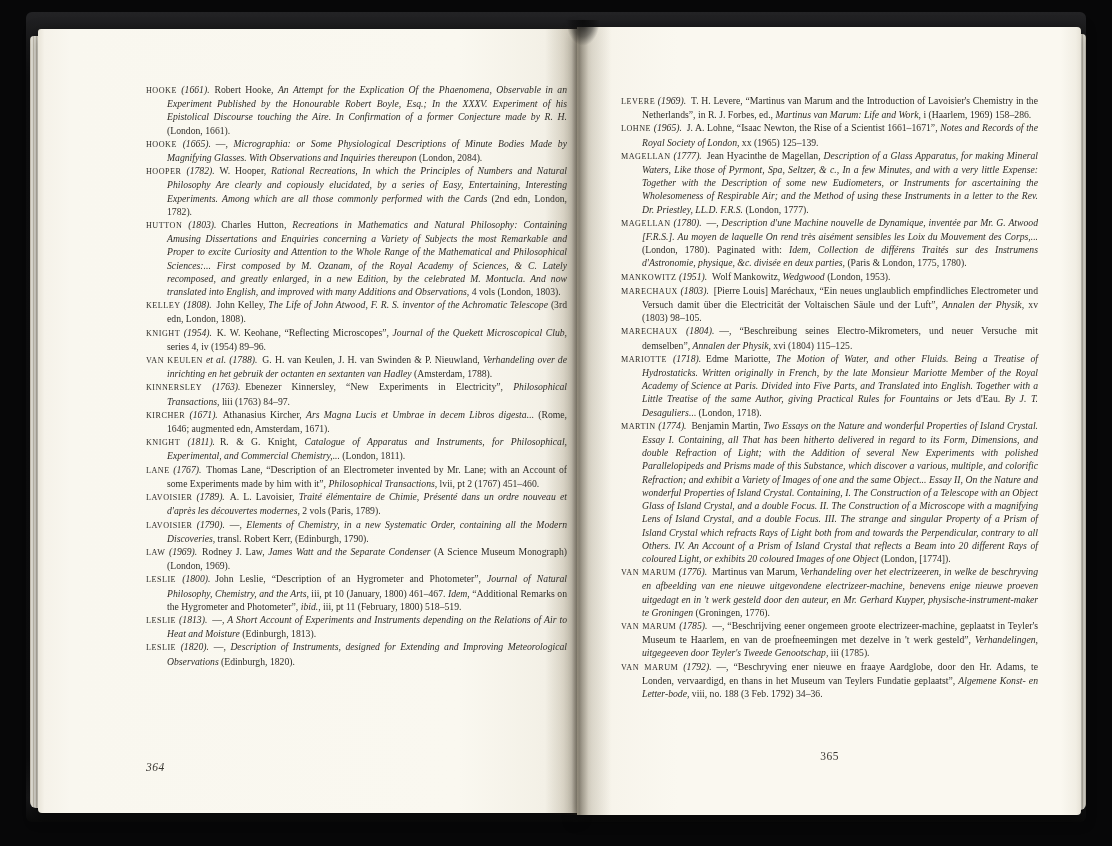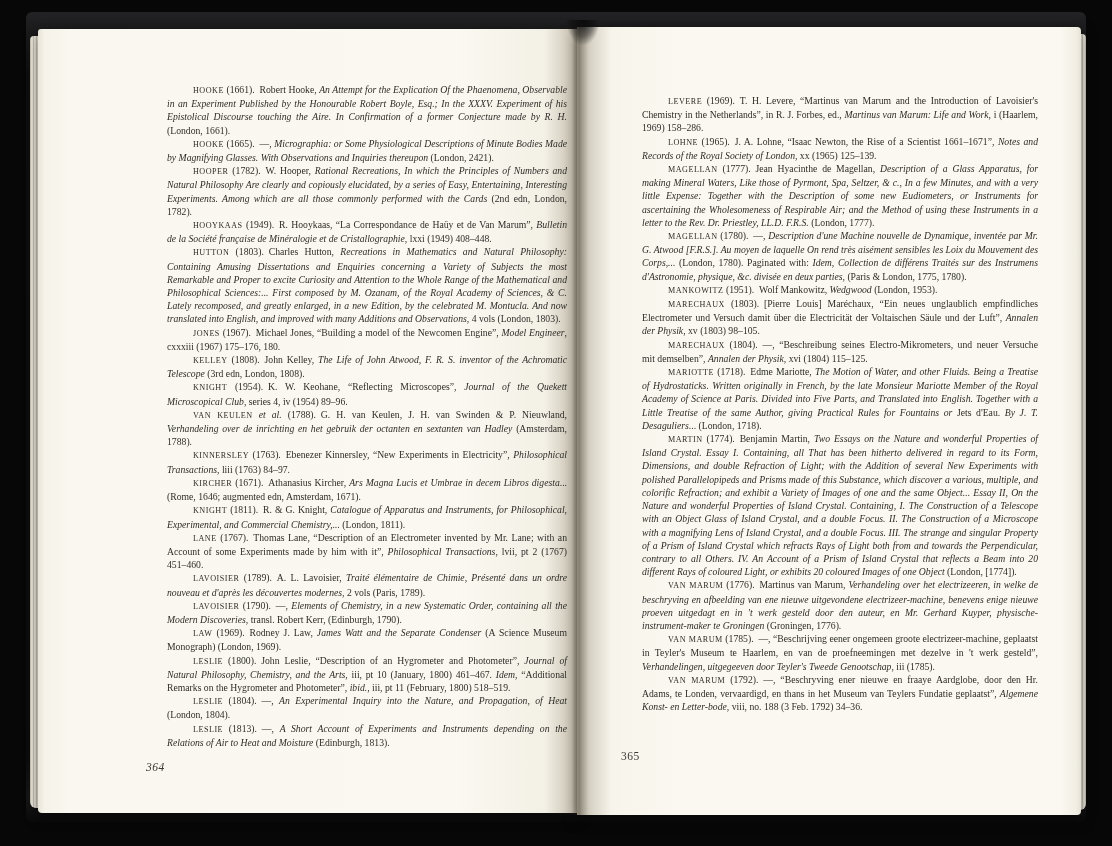--- a/index.html
+++ b/index.html
@@ -22,59 +22,57 @@
   
   #gutter{position:absolute;left:545px;top:27px;width:66px;height:788px;pointer-events:none;
           background:linear-gradient(to right,rgba(60,50,35,0) 0%,rgba(60,50,35,0.10) 40%,rgba(45,38,26,0.30) 49%,rgba(30,26,18,0.38) 52%,rgba(60,50,35,0.12) 66%,rgba(60,50,35,0) 100%);}
   #gutter-top-notch{position:absolute;left:566px;top:20px;width:34px;height:26px;pointer-events:none;
           background:radial-gradient(ellipse at 50% 0%,rgba(10,10,10,0.9) 0%,rgba(10,10,10,0.45) 45%,rgba(10,10,10,0) 70%);}
   
   .textblock{position:absolute;color:#2e2c28;font-size:9.7px;line-height:13.2px;text-align:justify;}
   #text-left{left:146px;top:83px;width:421px;}
   #text-right{left:621px;top:94px;width:417px;}
   p.entry{margin:0;padding-left:21px;text-indent:-21px;}
-  .sc{font-size:0.84em;letter-spacing:0.5px;margin-left:47px;}
+  .sc{font-size:0.84em;letter-spacing:0.5px;}
   .it{font-style:italic;}
-  .year{white-space:nowrap;}
+  .year{white-space:nowrap;font-style:italic;}
   .pagenum{position:absolute;color:#3a3833;font-size:11.5px;letter-spacing:0.5px;}
   #pagenum-left{left:146px;top:761px;font-style:italic;}
-  #pagenum-right{left:621px;top:750px;width:417px;text-align:left;}
+  #pagenum-right{left:621px;top:750px;width:417px;text-align:center;}
 </style>
 </head>
 <body>
 
 <div id="stage">
   <div id="book-board"></div>
   <div id="edge-left" class="edge-stack"></div>
   <div id="edge-right" class="edge-stack"></div>
   <div id="page-left" class="page"></div>
   <div id="page-right" class="page"></div>
   <div id="gutter"></div>
   <div id="gutter-top-notch"></div>
 
   <div id="text-left" class="textblock">
       <p class="entry"><span class="sc">HOOKE</span> <span class="year">(1661).</span> <span class="ro">Robert Hooke, </span><span class="it">An Attempt for the Explication Of the Phaenomena, Observable in an Experiment Published by the Honourable Robert Boyle, Esq.; In the XXXV. Experiment of his Epistolical Discourse touching the Aire. In Confirmation of a former Conjecture made by R. H. </span><span class="ro">(London, 1661).</span></p>
-      <p class="entry"><span class="sc">HOOKE</span> <span class="year">(1665).</span> <span class="ro">—, </span><span class="it">Micrographia: or Some Physiological Descriptions of Minute Bodies Made by Magnifying Glasses. With Observations and Inquiries thereupon </span><span class="ro">(London, 2421).</span></p>
+      <p class="entry"><span class="sc">HOOKE</span> <span class="year">(1665).</span> <span class="ro">—, </span><span class="it">Micrographia: or Some Physiological Descriptions of Minute Bodies Made by Magnifying Glasses. With Observations and Inquiries thereupon </span><span class="ro">(London, 2084).</span></p>
       <p class="entry"><span class="sc">HOOPER</span> <span class="year">(1782).</span> <span class="ro">W. Hooper, </span><span class="it">Rational Recreations, In which the Principles of Numbers and Natural Philosophy Are clearly and copiously elucidated, by a series of Easy, Entertaining, Interesting Experiments. Among which are all those commonly performed with the Cards </span><span class="ro">(2nd edn, London, 1782).</span></p>
-      <p class="entry"><span class="sc">HOOYKAAS</span> <span class="year">(1949).</span> <span class="ro">R. Hooykaas, “La Correspondance de Haüy et de Van Marum”, </span><span class="it">Bulletin de la Société française de Minéralogie et de Cristallographie</span><span class="ro">, lxxi (1949) 408–448.</span></p>
       <p class="entry"><span class="sc">HUTTON</span> <span class="year">(1803).</span> <span class="ro">Charles Hutton, </span><span class="it">Recreations in Mathematics and Natural Philosophy: Containing Amusing Dissertations and Enquiries concerning a Variety of Subjects the most Remarkable and Proper to excite Curiosity and Attention to the Whole Range of the Mathematical and Philosophical Sciences:... First composed by M. Ozanam, of the Royal Academy of Sciences, &amp; C. Lately recomposed, and greatly enlarged, in a new Edition, by the celebrated M. Montucla. And now translated into English, and improved with many Additions and Observations</span><span class="ro">, 4 vols (London, 1803).</span></p>
-      <p class="entry"><span class="sc">JONES</span> <span class="year">(1967).</span> <span class="ro">Michael Jones, “Building a model of the Newcomen Engine”, </span><span class="it">Model Engineer</span><span class="ro">, cxxxiii (1967) 175–176, 180.</span></p>
       <p class="entry"><span class="sc">KELLEY</span> <span class="year">(1808).</span> <span class="ro">John Kelley, </span><span class="it">The Life of John Atwood, F. R. S. inventor of the Achromatic Telescope </span><span class="ro">(3rd edn, London, 1808).</span></p>
       <p class="entry"><span class="sc">KNIGHT</span> <span class="year">(1954).</span> <span class="ro">K. W. Keohane, “Reflecting Microscopes”, </span><span class="it">Journal of the Quekett Microscopical Club</span><span class="ro">, series 4, iv (1954) 89–96.</span></p>
       <p class="entry"><span class="sc">VAN KEULEN</span><span class="it"> et al.</span> <span class="year">(1788).</span> <span class="ro">G. H. van Keulen, J. H. van Swinden &amp; P. Nieuwland, </span><span class="it">Verhandeling over de inrichting en het gebruik der octanten en sextanten van Hadley </span><span class="ro">(Amsterdam, 1788).</span></p>
       <p class="entry"><span class="sc">KINNERSLEY</span> <span class="year">(1763).</span> <span class="ro">Ebenezer Kinnersley, “New Experiments in Electricity”, </span><span class="it">Philosophical Transactions</span><span class="ro">, liii (1763) 84–97.</span></p>
       <p class="entry"><span class="sc">KIRCHER</span> <span class="year">(1671).</span> <span class="ro">Athanasius Kircher, </span><span class="it">Ars Magna Lucis et Umbrae in decem Libros digesta</span><span class="ro">... (Rome, 1646; augmented edn, Amsterdam, 1671).</span></p>
       <p class="entry"><span class="sc">KNIGHT</span> <span class="year">(1811).</span> <span class="ro">R. &amp; G. Knight, </span><span class="it">Catalogue of Apparatus and Instruments, for Philosophical, Experimental, and Commercial Chemistry,... </span><span class="ro">(London, 1811).</span></p>
       <p class="entry"><span class="sc">LANE</span> <span class="year">(1767).</span> <span class="ro">Thomas Lane, “Description of an Electrometer invented by Mr. Lane; with an Account of some Experiments made by him with it”, </span><span class="it">Philosophical Transactions</span><span class="ro">, lvii, pt 2 (1767) 451–460.</span></p>
       <p class="entry"><span class="sc">LAVOISIER</span> <span class="year">(1789).</span> <span class="ro">A. L. Lavoisier, </span><span class="it">Traité élémentaire de Chimie, Présenté dans un ordre nouveau et d'après les découvertes modernes</span><span class="ro">, 2 vols (Paris, 1789).</span></p>
       <p class="entry"><span class="sc">LAVOISIER</span> <span class="year">(1790).</span> <span class="ro">—, </span><span class="it">Elements of Chemistry, in a new Systematic Order, containing all the Modern Discoveries</span><span class="ro">, transl. Robert Kerr, (Edinburgh, 1790).</span></p>
       <p class="entry"><span class="sc">LAW</span> <span class="year">(1969).</span> <span class="ro">Rodney J. Law, </span><span class="it">James Watt and the Separate Condenser </span><span class="ro">(A Science Museum Monograph) (London, 1969).</span></p>
       <p class="entry"><span class="sc">LESLIE</span> <span class="year">(1800).</span> <span class="ro">John Leslie, “Description of an Hygrometer and Photometer”, </span><span class="it">Journal of Natural Philosophy, Chemistry, and the Arts</span><span class="ro">, iii, pt 10 (January, 1800) 461–467. </span><span class="it">Idem</span><span class="ro">, “Additional Remarks on the Hygrometer and Photometer”, </span><span class="it">ibid.</span><span class="ro">, iii, pt 11 (February, 1800) 518–519.</span></p>
-      <p class="entry"><span class="sc">LESLIE</span> <span class="year">(1804).</span> <span class="ro">—, </span><span class="it">An Experimental Inquiry into the Nature, and Propagation, of Heat </span><span class="ro">(London, 1804).</span></p>
       <p class="entry"><span class="sc">LESLIE</span> <span class="year">(1813).</span> <span class="ro">—, </span><span class="it">A Short Account of Experiments and Instruments depending on the Relations of Air to Heat and Moisture </span><span class="ro">(Edinburgh, 1813).</span></p>
+      <p class="entry"><span class="sc">LESLIE</span> <span class="year">(1820).</span> <span class="ro">—, </span><span class="it">Description of Instruments, designed for Extending and Improving Meteorological Observations </span><span class="ro">(Edinburgh, 1820).</span></p>
     </div>
   <div id="text-right" class="textblock">
       <p class="entry"><span class="sc">LEVERE</span> <span class="year">(1969).</span> <span class="ro">T. H. Levere, “Martinus van Marum and the Introduction of Lavoisier's Chemistry in the Netherlands”, in R. J. Forbes, ed., </span><span class="it">Martinus van Marum: Life and Work</span><span class="ro">, i (Haarlem, 1969) 158–286.</span></p>
       <p class="entry"><span class="sc">LOHNE</span> <span class="year">(1965).</span> <span class="ro">J. A. Lohne, “Isaac Newton, the Rise of a Scientist 1661–1671”, </span><span class="it">Notes and Records of the Royal Society of London</span><span class="ro">, xx (1965) 125–139.</span></p>
       <p class="entry"><span class="sc">MAGELLAN</span> <span class="year">(1777).</span> <span class="ro">Jean Hyacinthe de Magellan, </span><span class="it">Description of a Glass Apparatus, for making Mineral Waters, Like those of Pyrmont, Spa, Seltzer, &amp; c., In a few Minutes, and with a very little Expense: Together with the Description of some new Eudiometers, or Instruments for ascertaining the Wholesomeness of Respirable Air; and the Method of using these Instruments in a letter to the Rev. Dr. Priestley, LL.D. F.R.S. </span><span class="ro">(London, 1777).</span></p>
       <p class="entry"><span class="sc">MAGELLAN</span> <span class="year">(1780).</span> <span class="ro">—, </span><span class="it">Description d'une Machine nouvelle de Dynamique, inventée par Mr. G. Atwood [F.R.S.]. Au moyen de laquelle On rend très aisément sensibles les Loix du Mouvement des Corps,... </span><span class="ro">(London, 1780). Paginated with: </span><span class="it">Idem, Collection de différens Traités sur des Instrumens d'Astronomie, physique, &amp;c. divisée en deux parties, </span><span class="ro">(Paris &amp; London, 1775, 1780).</span></p>
       <p class="entry"><span class="sc">MANKOWITZ</span> <span class="year">(1951).</span> <span class="ro">Wolf Mankowitz, </span><span class="it">Wedgwood </span><span class="ro">(London, 1953).</span></p>
       <p class="entry"><span class="sc">MARECHAUX</span> <span class="year">(1803).</span> <span class="ro">[Pierre Louis] Maréchaux, “Ein neues unglaublich empfindliches Electrometer und Versuch damit über die Electricität der Voltaischen Säule und der Luft”, </span><span class="it">Annalen der Physik</span><span class="ro">, xv (1803) 98–105.</span></p>
       <p class="entry"><span class="sc">MARECHAUX</span> <span class="year">(1804).</span> <span class="ro">—, “Beschreibung seines Electro-Mikrometers, und neuer Versuche mit demselben”, </span><span class="it">Annalen der Physik</span><span class="ro">, xvi (1804) 115–125.</span></p>
       <p class="entry"><span class="sc">MARIOTTE</span> <span class="year">(1718).</span> <span class="ro">Edme Mariotte, </span><span class="it">The Motion of Water, and other Fluids. Being a Treatise of Hydrostaticks. Written originally in French, by the late Monsieur Mariotte Member of the Royal Academy of Science at Paris. Divided into Five Parts, and Translated into English. Together with a Little Treatise of the same Author, giving Practical Rules for Fountains or </span><span class="ro">Jets d'Eau. </span><span class="it">By J. T. Desaguliers</span><span class="ro">... (London, 1718).</span></p>

